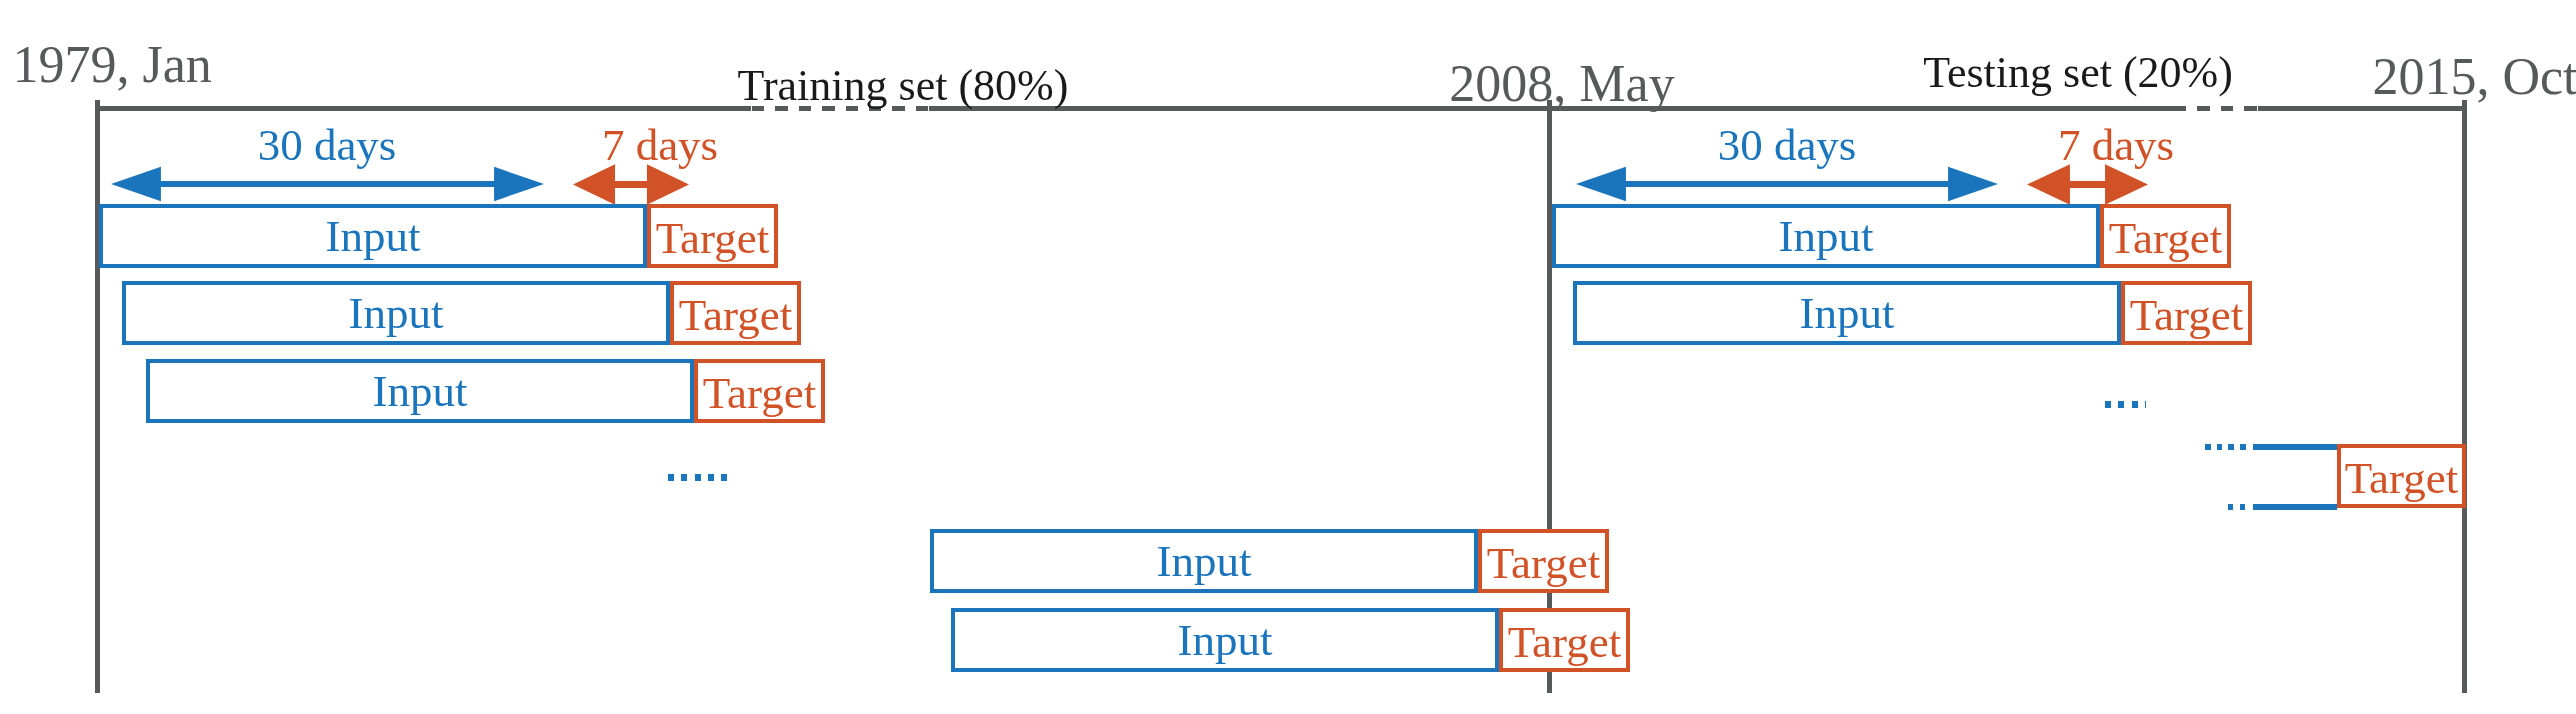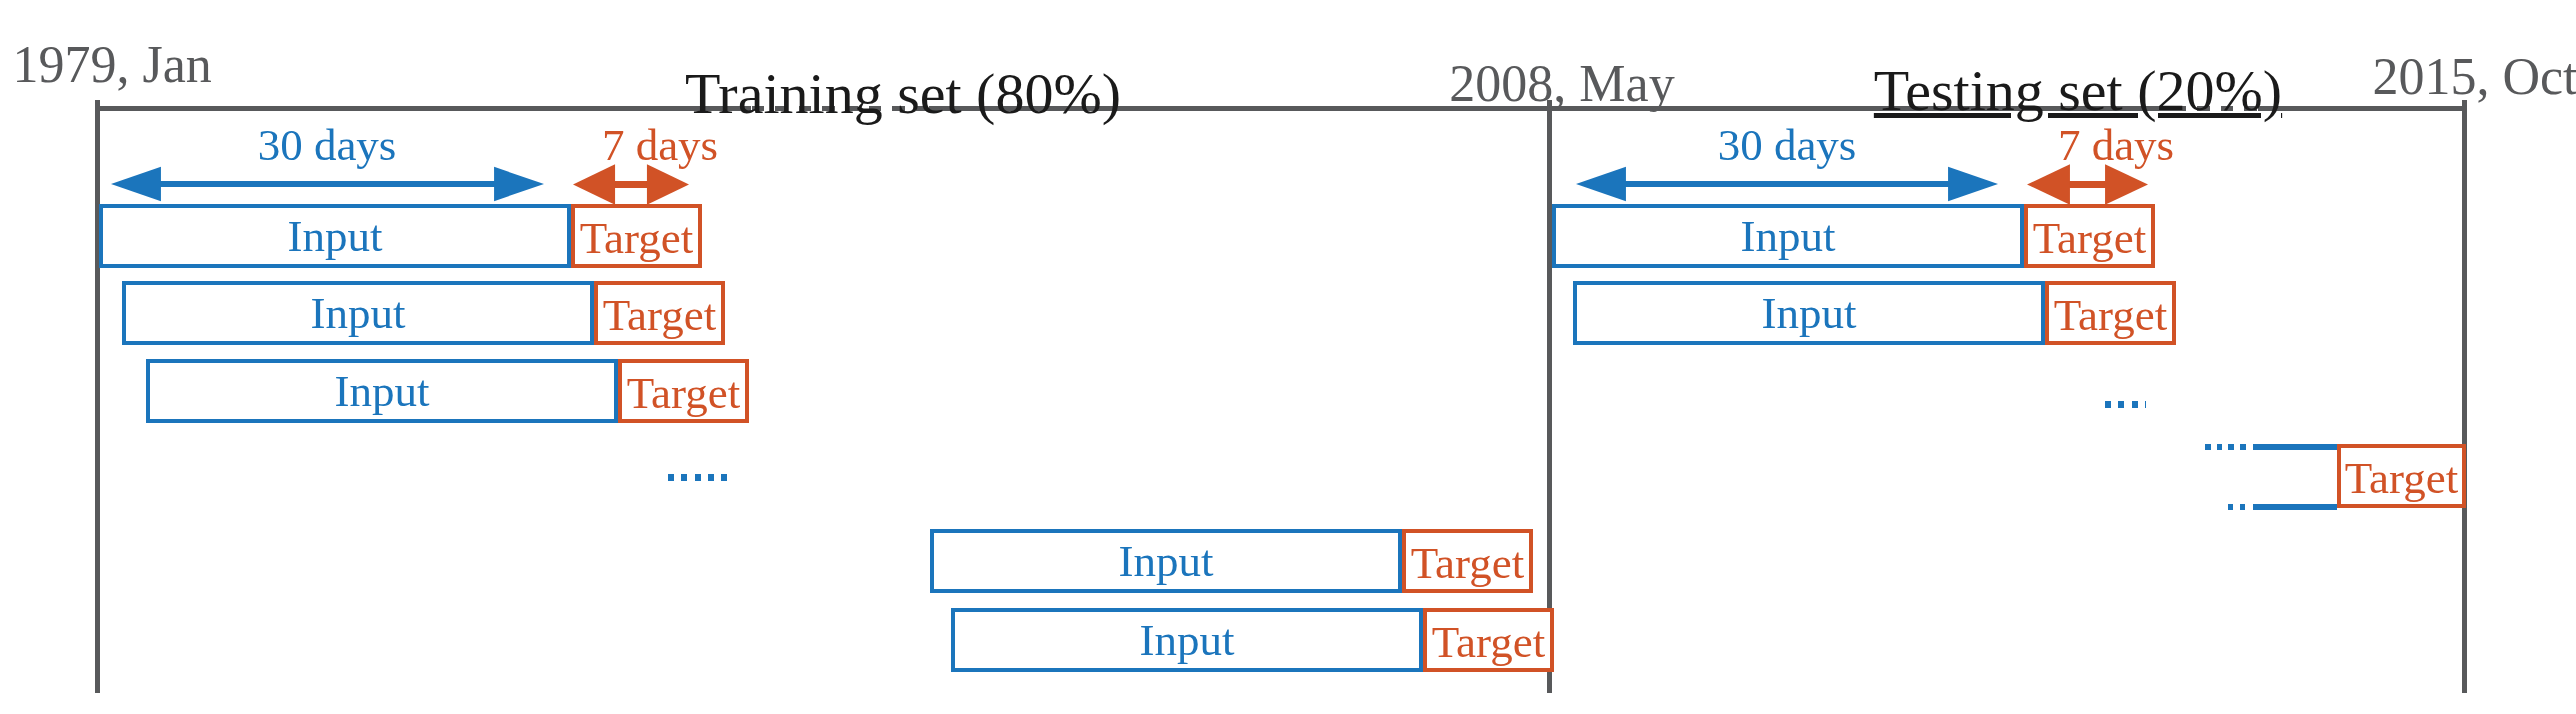--- a/index.html
+++ b/index.html
@@ -12,34 +12,34 @@
   .canvas{
     position:relative;width:2576px;height:715px;background:#fff;overflow:hidden;
     font-family:"Liberation Serif","DejaVu Serif",serif;
   }
   
   .hseg{position:absolute;top:106px;height:4.7px;background:var(--axis-gray);}
   .hseg.dashed{background:repeating-linear-gradient(to right,var(--axis-gray) 0 12.5px,transparent 12.5px 23.4px);}
   .tick{position:absolute;top:100px;width:4.7px;height:593px;background:var(--axis-gray);}
   
   .date-label{position:absolute;font-size:52px;line-height:1.1;color:var(--axis-gray);white-space:nowrap;}
-  .set-label{position:absolute;font-size:58px;line-height:1.1;color:var(--label-black);white-space:nowrap;transform:translateX(-50%);}
+  .set-label{position:absolute;font-size:44px;line-height:1.1;color:var(--label-black);white-space:nowrap;transform:translateX(-50%);}
   .dur-label{position:absolute;font-size:45px;line-height:1.05;white-space:nowrap;transform:translateX(-50%);top:122px;}
   .dur-label.blue{color:var(--input-blue);text-align:center;}
   .dur-label.orange{color:var(--target-orange);margin-left:28px;}
   .centered{transform:translateX(-50%);}
   
   .dbl-arrow{position:absolute;display:block;}
   .dbl-arrow.blue{color:var(--input-blue);}
   .dbl-arrow.orange{color:var(--target-orange);}
   
   .window{position:absolute;display:flex;height:64px;}
   .box{box-sizing:border-box;height:64px;display:flex;align-items:center;justify-content:center;
        font-size:45px;white-space:nowrap;background:#fff;}
-  .input-box{width:472px;border:4.7px solid var(--input-blue);color:var(--input-blue);}
+  .input-box{width:548px;border:4.7px solid var(--input-blue);color:var(--input-blue);}
   .target-box{width:131px;border:4.7px solid var(--target-orange);color:var(--target-orange);align-items:flex-end;}
   .target-box.lone{position:absolute;}
   
   .dots{position:absolute;height:7px;background:repeating-linear-gradient(to right,var(--input-blue) 0 6.2px,transparent 6.2px 13.3px);}
   .lead{position:absolute;height:5.5px;background:repeating-linear-gradient(to right,var(--input-blue) 0 5.5px,transparent 5.5px 11.7px);}
   .lead.solid{background:var(--input-blue);}
 </style>
 </head>
 <body>
 
@@ -53,21 +53,21 @@
 
   <div class="tick" style="left:95px;"></div>
   <div class="tick" style="left:1547px;"></div>
   <div class="tick" style="left:2462px;"></div>
 
   <div class="date-label" style="left:12.5px;top:36px;">1979, Jan</div>
   <div class="date-label centered" style="left:1562px;top:36px;margin-top:19px;">2008, May</div>
   <div class="date-label centered" style="left:2475px;top:48px;">2015, Oct</div>
 
   <div class="set-label" style="left:903px;top:62px;">Training set (80%)</div>
-  <div class="set-label" style="left:2078px;top:59px;text-decoration:underline;">Testing set (20%)</div>
+  <div class="set-label" style="left:2078px;top:49px;">Testing set (20%)</div>
 
   <div class="dur-label blue" style="left:327px;">30 days</div>
   <div class="dur-label orange" style="left:632px;">7 days</div>
   <div class="dur-label blue" style="left:1787px;">30 days</div>
   <div class="dur-label orange" style="left:2088px;">7 days</div>
 
   <svg class="dbl-arrow blue" style="left:111px;top:162px;" width="433" height="44" viewBox="0 0 555 56">
     <line x1="50" y1="28" x2="505" y2="28" stroke="currentColor" stroke-width="8"></line>
     <polygon points="0,28 64,6 64,50" fill="currentColor"></polygon>
     <polygon points="555,28 491,6 491,50" fill="currentColor"></polygon>

